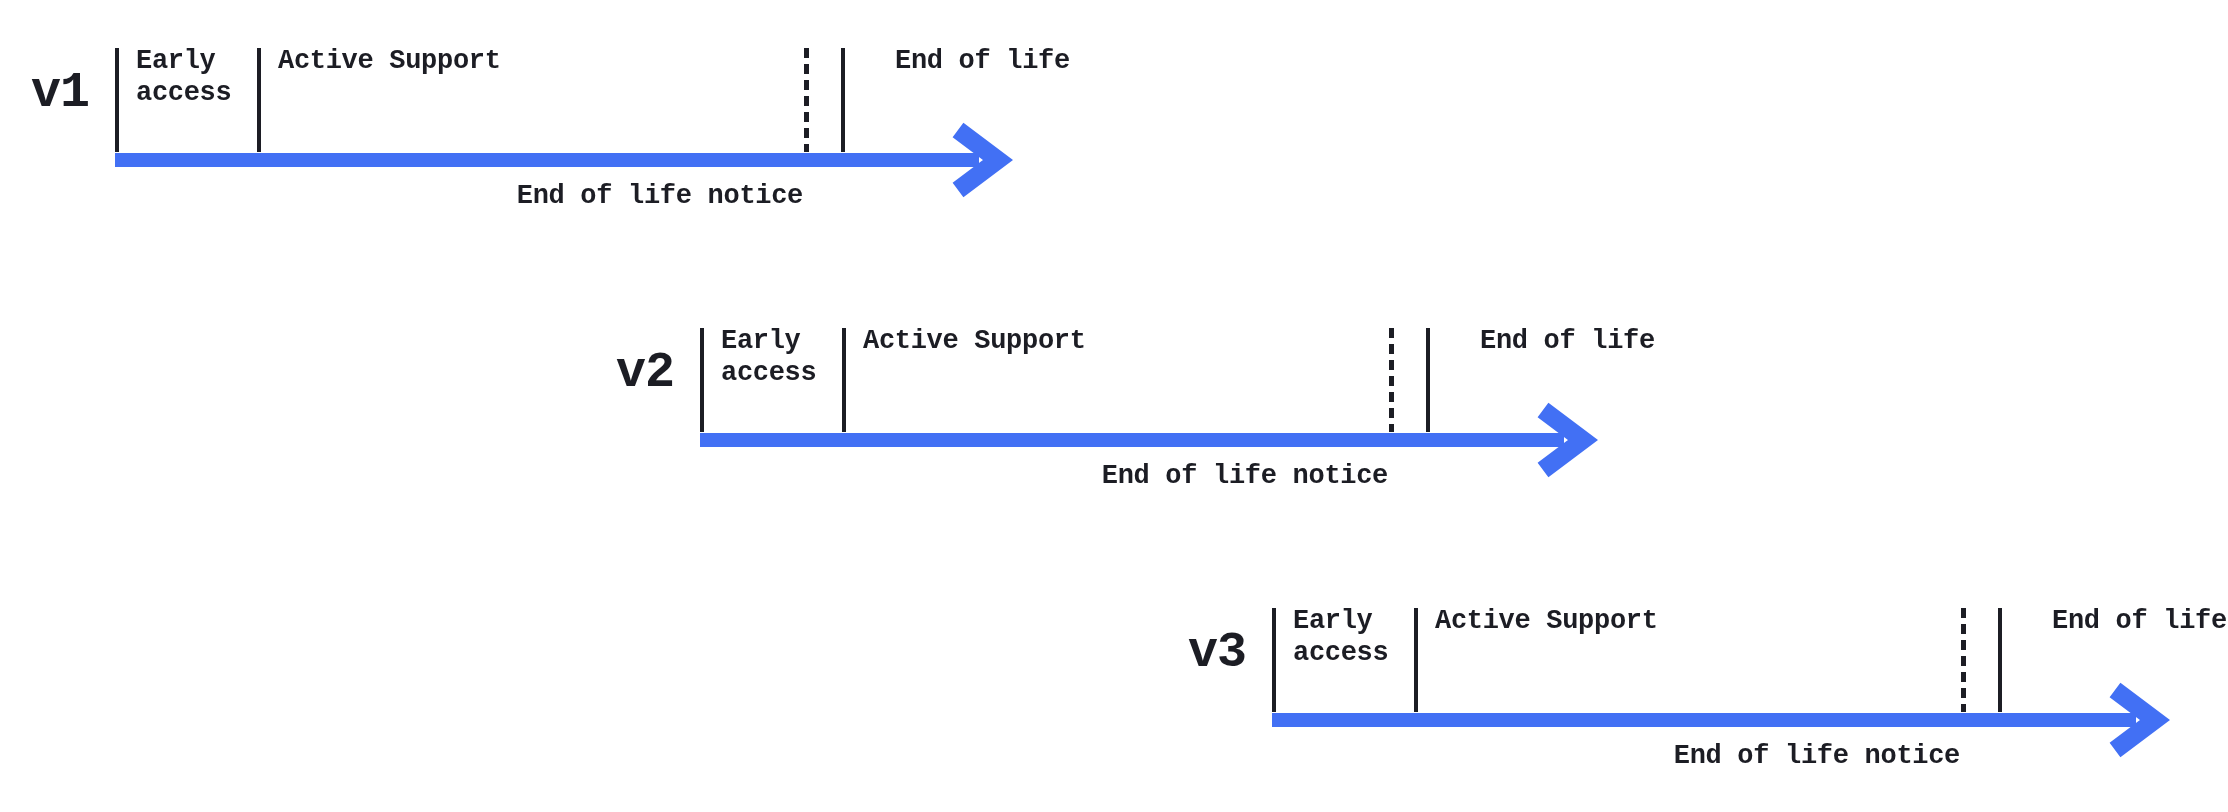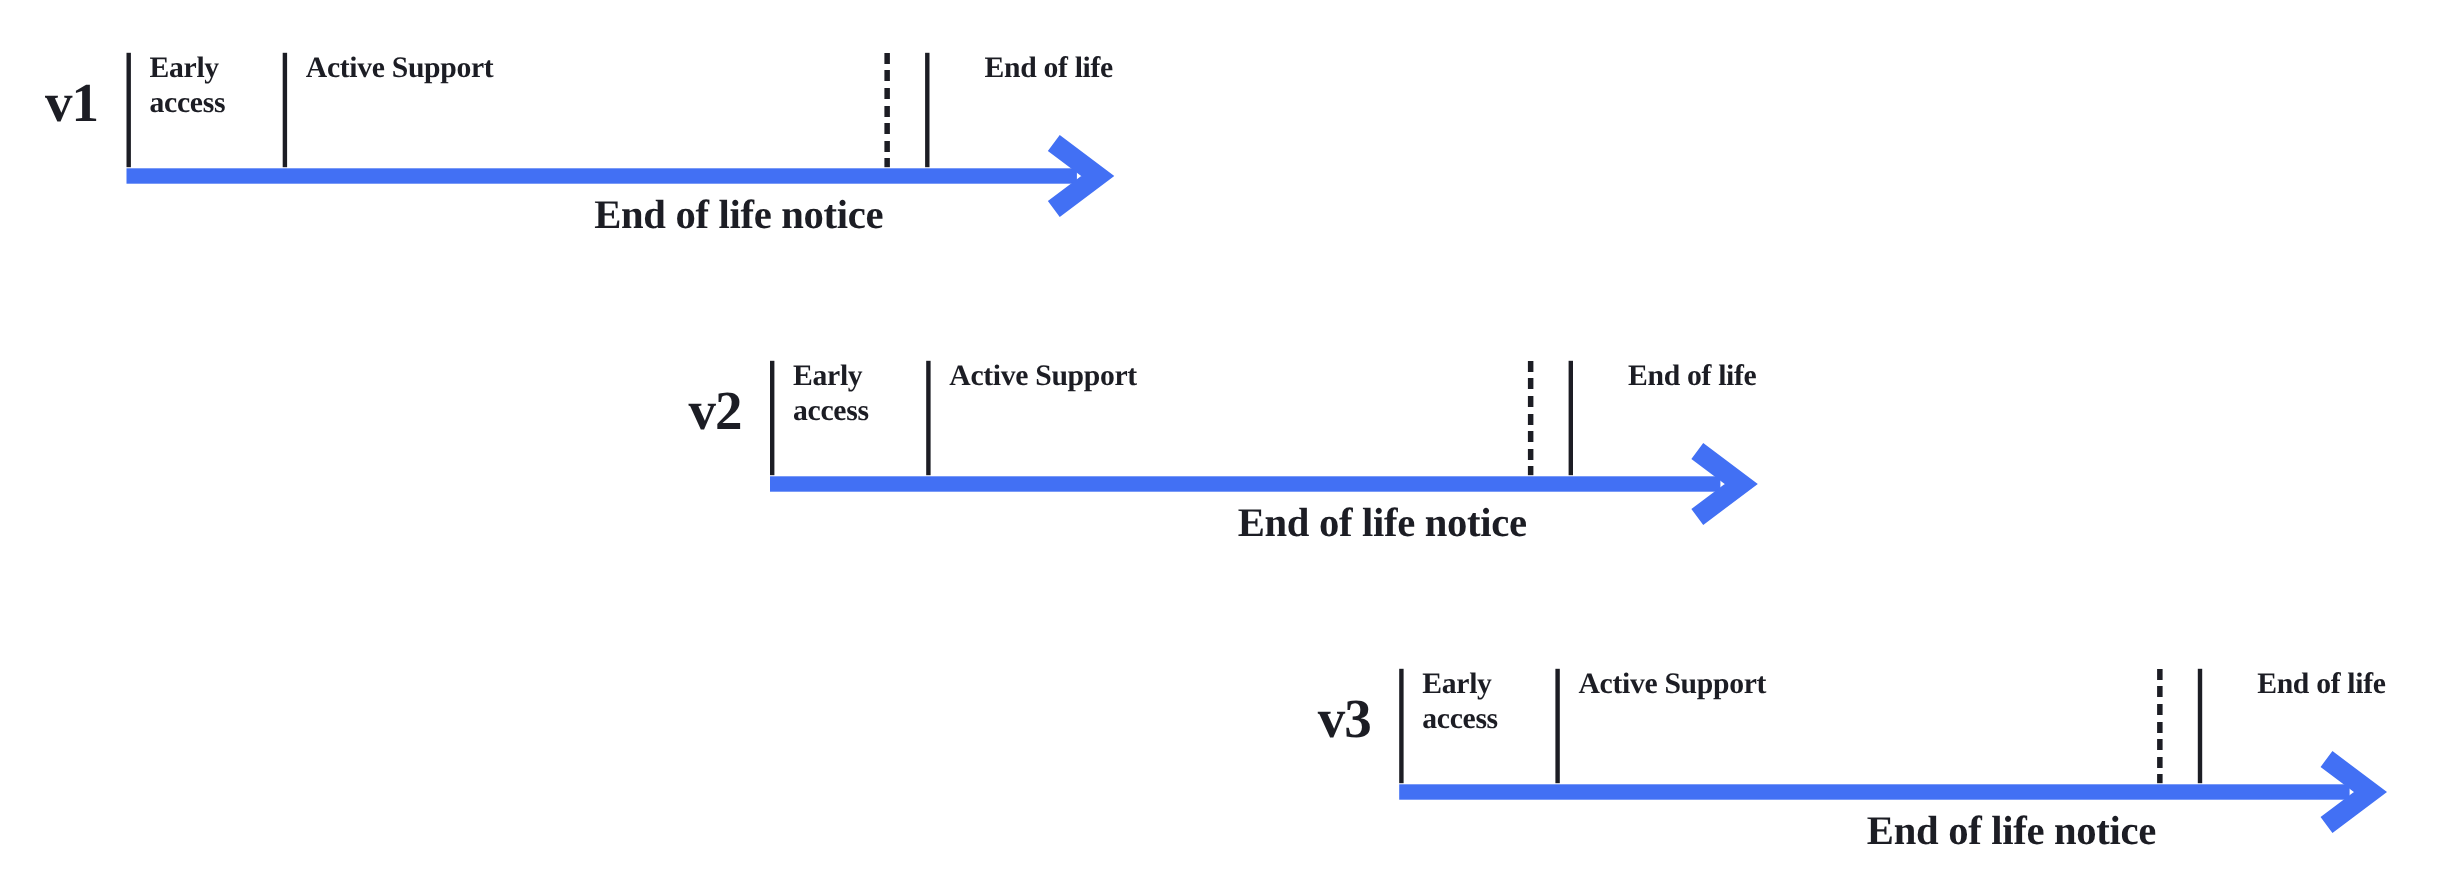--- a/index.html
+++ b/index.html
@@ -2,21 +2,21 @@
 <html style="--background: #FFFFFF; --ink: #1C1D24; --accent_blue: #4270F4;"><head>
 <meta charset="utf-8">
 <style>
   * { margin: 0; padding: 0; box-sizing: border-box; }
   html, body { background: #ffffff; }
   .canvas {
     position: relative;
     width: 2228px;
     height: 812px;
     background: var(--background, #ffffff);
-    font-family: Liberation Serif, serif;
+    font-family: Liberation Mono, monospace;
     color: var(--ink, #1C1D24);
     overflow: hidden;
     padding-left: 44px;
   }
   .tl { position: absolute; width: 0; height: 0; }
   .tl > * { position: absolute; }
 
   .version {
     left: -266px;
     top: 20px;
@@ -76,21 +76,21 @@
     stroke: var(--accent_blue, #4270F4);
     stroke-width: 18;
     stroke-linejoin: miter;
   }
 
   .notice {
     left: 288px;
     top: 133px;
     width: 400px;
     text-align: right;
-    font-size: 37px;
+    font-size: 27px;
     line-height: 30px;
     font-weight: 700;
     letter-spacing: -0.3px;
     white-space: nowrap;
   }
 
   .tl-v1 { left: 115px;  top: 48px;  }
   .tl-v2 { left: 700px;  top: 328px; }
   .tl-v3 { left: 1272px; top: 608px; }
 </style>

